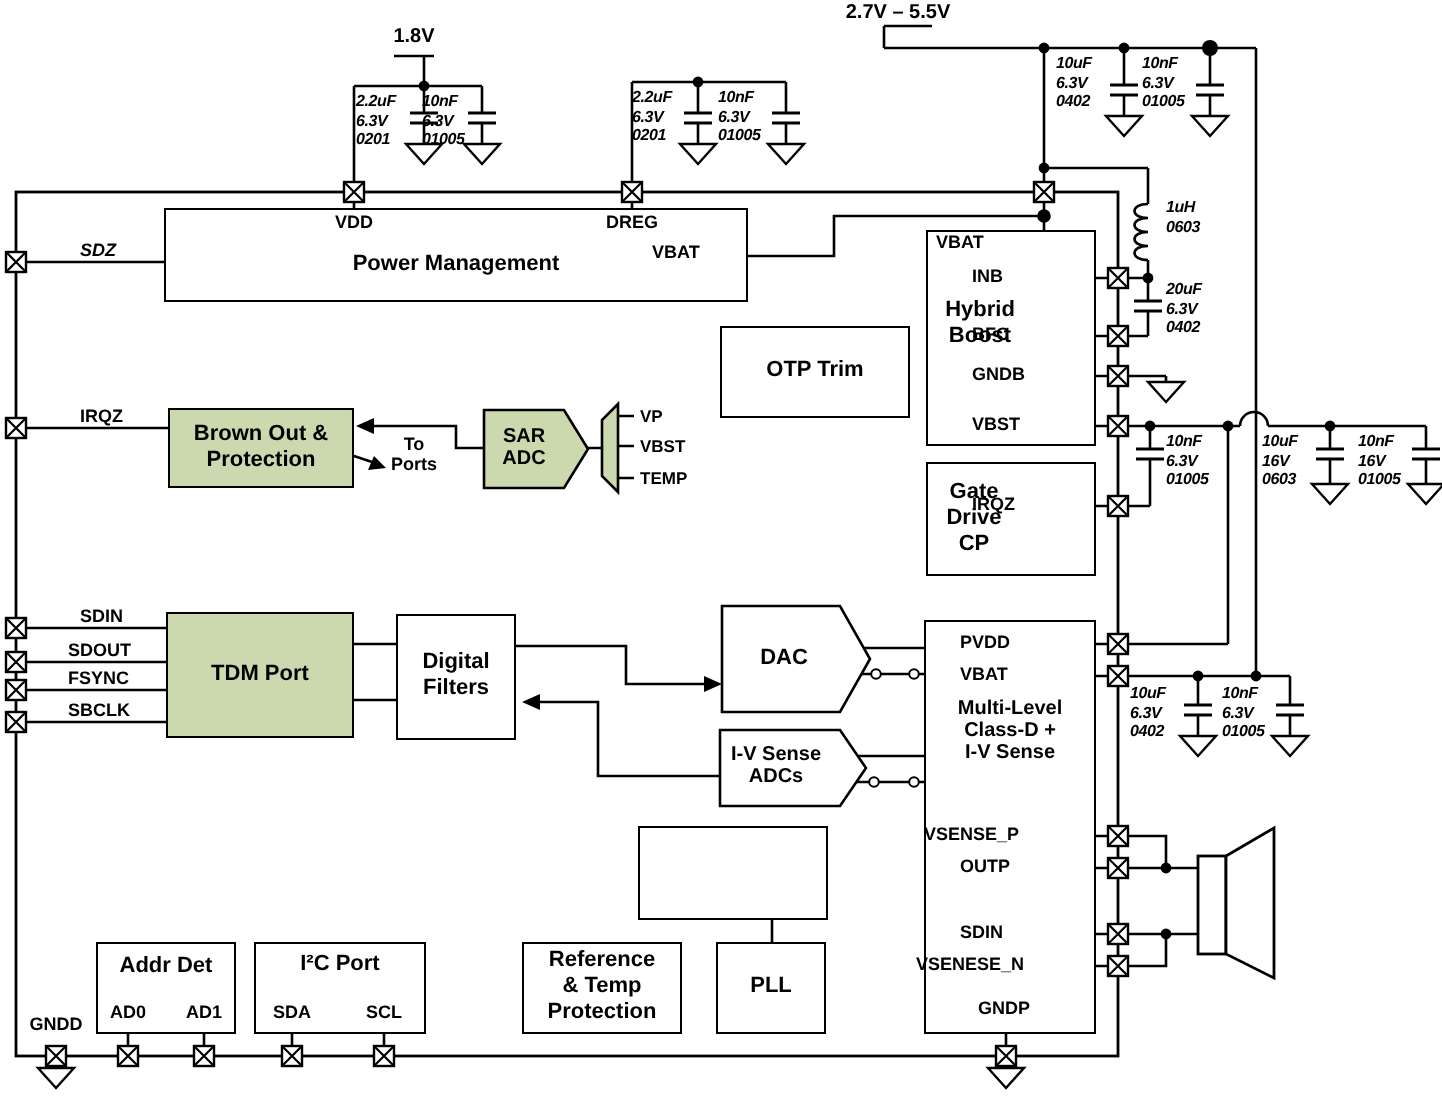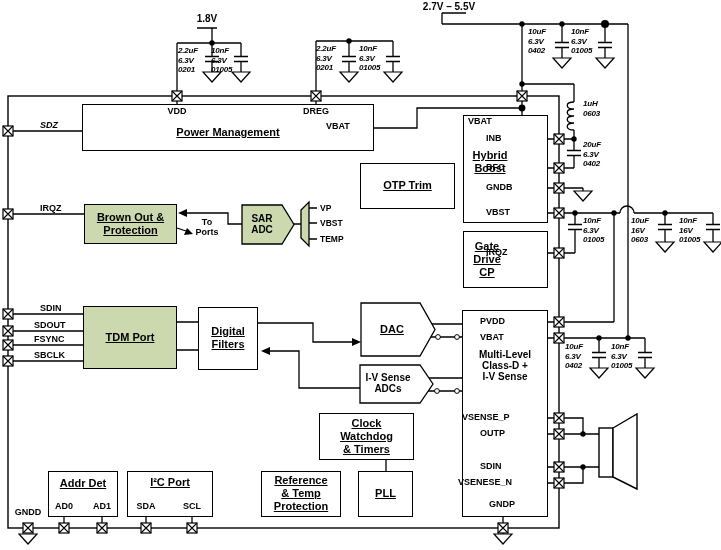--- a/index.html
+++ b/index.html
@@ -5,21 +5,21 @@
   html,body{margin:0;padding:0;background:#fff;}
   .stage{position:relative;width:721px;height:550px;background:#fff;
          font-family:"Liberation Sans",sans-serif;overflow:hidden;}
   .stage svg.wires{position:absolute;left:0;top:0;}
   .blk{position:absolute;box-sizing:border-box;border:1.4px solid #000;background:#fff;}
   .blk.green{background:var(--green,#ccd8ad);}
   .lbl{position:absolute;font-weight:bold;color:#000;white-space:pre;
        font-size:9px;line-height:10px;}
   .lbl.c{text-align:center;}
   .lbl.r{}
-  .lbl.title{font-size:11px;line-height:13px;text-decoration:underline;}
+  .lbl.title{font-size:11px;line-height:13px;}
   .lbl.t10{font-size:10px;line-height:11px;}
   .lbl.cap{font-size:8px;font-style:italic;line-height:9.5px;letter-spacing:-0.2px;}
   .lbl.small{font-size:8.5px;line-height:10px;}
   .lbl.i{font-style:italic;}
 </style>
 </head>
 <body>
 
 <div class="stage">
 
@@ -257,23 +257,20 @@
 <div class="lbl c" style="left:189px;top:217px;width:36px">To
 Ports</div>
 
 <div class="lbl c title" style="left:83px;top:331px;width:94px">TDM Port</div>
 <div class="lbl c title" style="left:198px;top:325px;width:60px">Digital
 Filters</div>
 <div class="lbl c title" style="left:361px;top:323px;width:62px">DAC</div>
 <div class="lbl c t10" style="left:354px;top:372px;width:68px">I-V Sense
 ADCs</div>
 
-<div class="lbl c title" style="left:319px;top:417px;width:95px">Clock
-Watchdog
-&amp; Timers</div>
 <div class="lbl c title" style="left:261px;top:474px;width:80px">Reference
 &amp; Temp
 Protection</div>
 <div class="lbl c title" style="left:358px;top:487px;width:55px">PLL</div>
 <div class="lbl c title" style="left:48px;top:477px;width:70px">Addr Det</div>
 <div class="lbl c" style="left:46px;top:501px;width:36px">AD0</div>
 <div class="lbl c" style="left:84px;top:501px;width:36px">AD1</div>
 <div class="lbl c title" style="left:127px;top:476px;width:86px">I²C Port</div>
 <div class="lbl c" style="left:128px;top:501px;width:36px">SDA</div>
 <div class="lbl c" style="left:174px;top:501px;width:36px">SCL</div>

